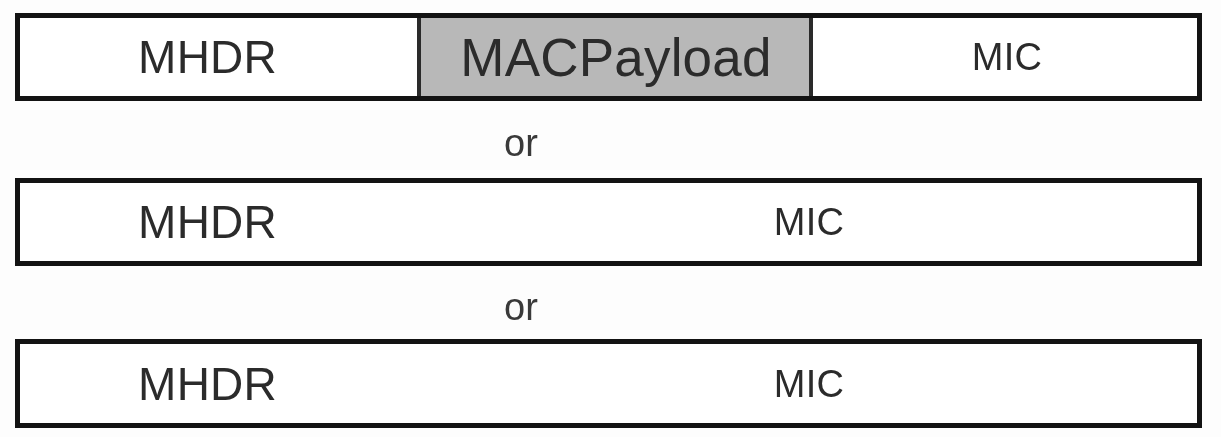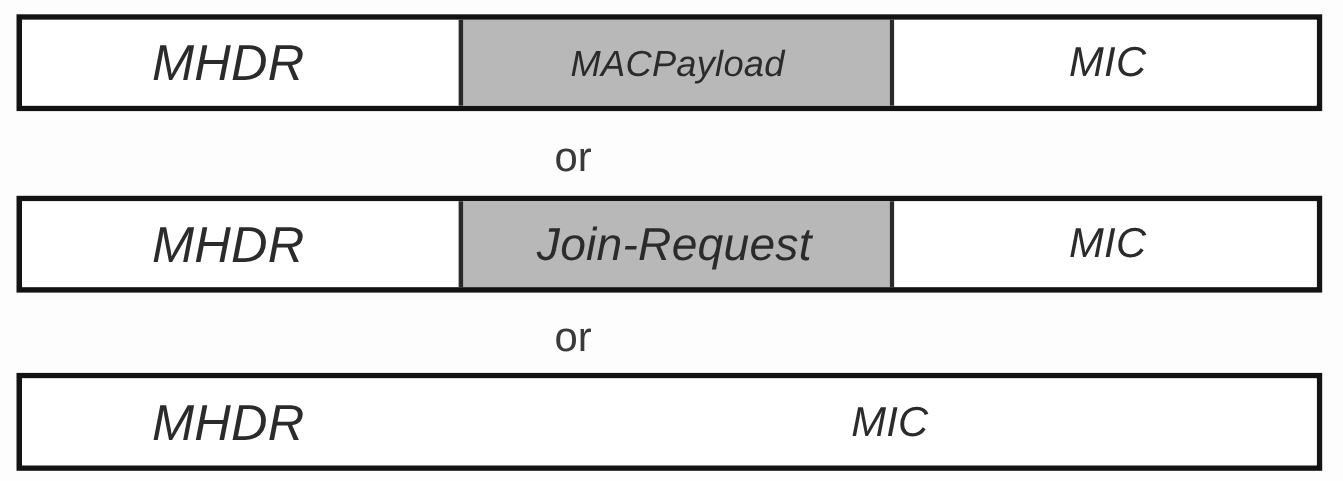--- a/index.html
+++ b/index.html
@@ -19,21 +19,20 @@
   
   .frame-row {
     position: absolute;
     left: 15px;
     width: 1187px;
     box-sizing: border-box;
     border: 5px solid #131313;
     background: #ffffff;
     display: flex;
     filter: blur(0.35px);
-    font-style: italic;
   }
   .frame-row.r1 { top: 13px;  height: 88px; }
   .frame-row.r2 { top: 178px; height: 88px; }
   .frame-row.r3 { top: 339px; height: 89px; }
 
   
   .cell {
     display: flex;
     align-items: center;
     justify-content: center;
@@ -61,21 +60,21 @@
   .cell.middle {
     width: 396px;
     flex: 0 0 396px;
     background: #b8b8b8;
     border-left: 4px solid #2a2a2a;
     border-right: 4px solid #2a2a2a;
   }
   .cell.middle .cell-label {
     font-size: 42px;
   }
-  .frame-row.r1 .cell.middle .cell-label { font-size: 33px; transform: translateX(1px); }
+  .frame-row.r1 .cell.middle .cell-label { font-size: 53px; transform: translateX(1px); }
   .frame-row.r2 .cell.middle .cell-label { font-size: 42px; transform: translateX(-2px); }
   .frame-row.r3 .cell.middle .cell-label { font-size: 41px; transform: translateX(-2px); }
 
   .cell.last {
     flex: 1 1 auto;
     background: #ffffff;
   }
   .cell.last .cell-label {
     font-size: 38px;
     transform: translateX(2px);
@@ -117,23 +116,20 @@
   </div>
 
   <div class="connector c1">
     <span class="or-text">or</span>
   </div>
 
   <div class="frame-row r2">
     <div class="cell first">
       <span class="cell-label">MHDR</span>
     </div>
-    <div class="cell middle">
-      <span class="cell-label">Join-Request</span>
-    </div>
     <div class="cell last">
       <span class="cell-label">MIC</span>
     </div>
   </div>
 
   <div class="connector c2">
     <span class="or-text">or</span>
   </div>
 
   <div class="frame-row r3">

